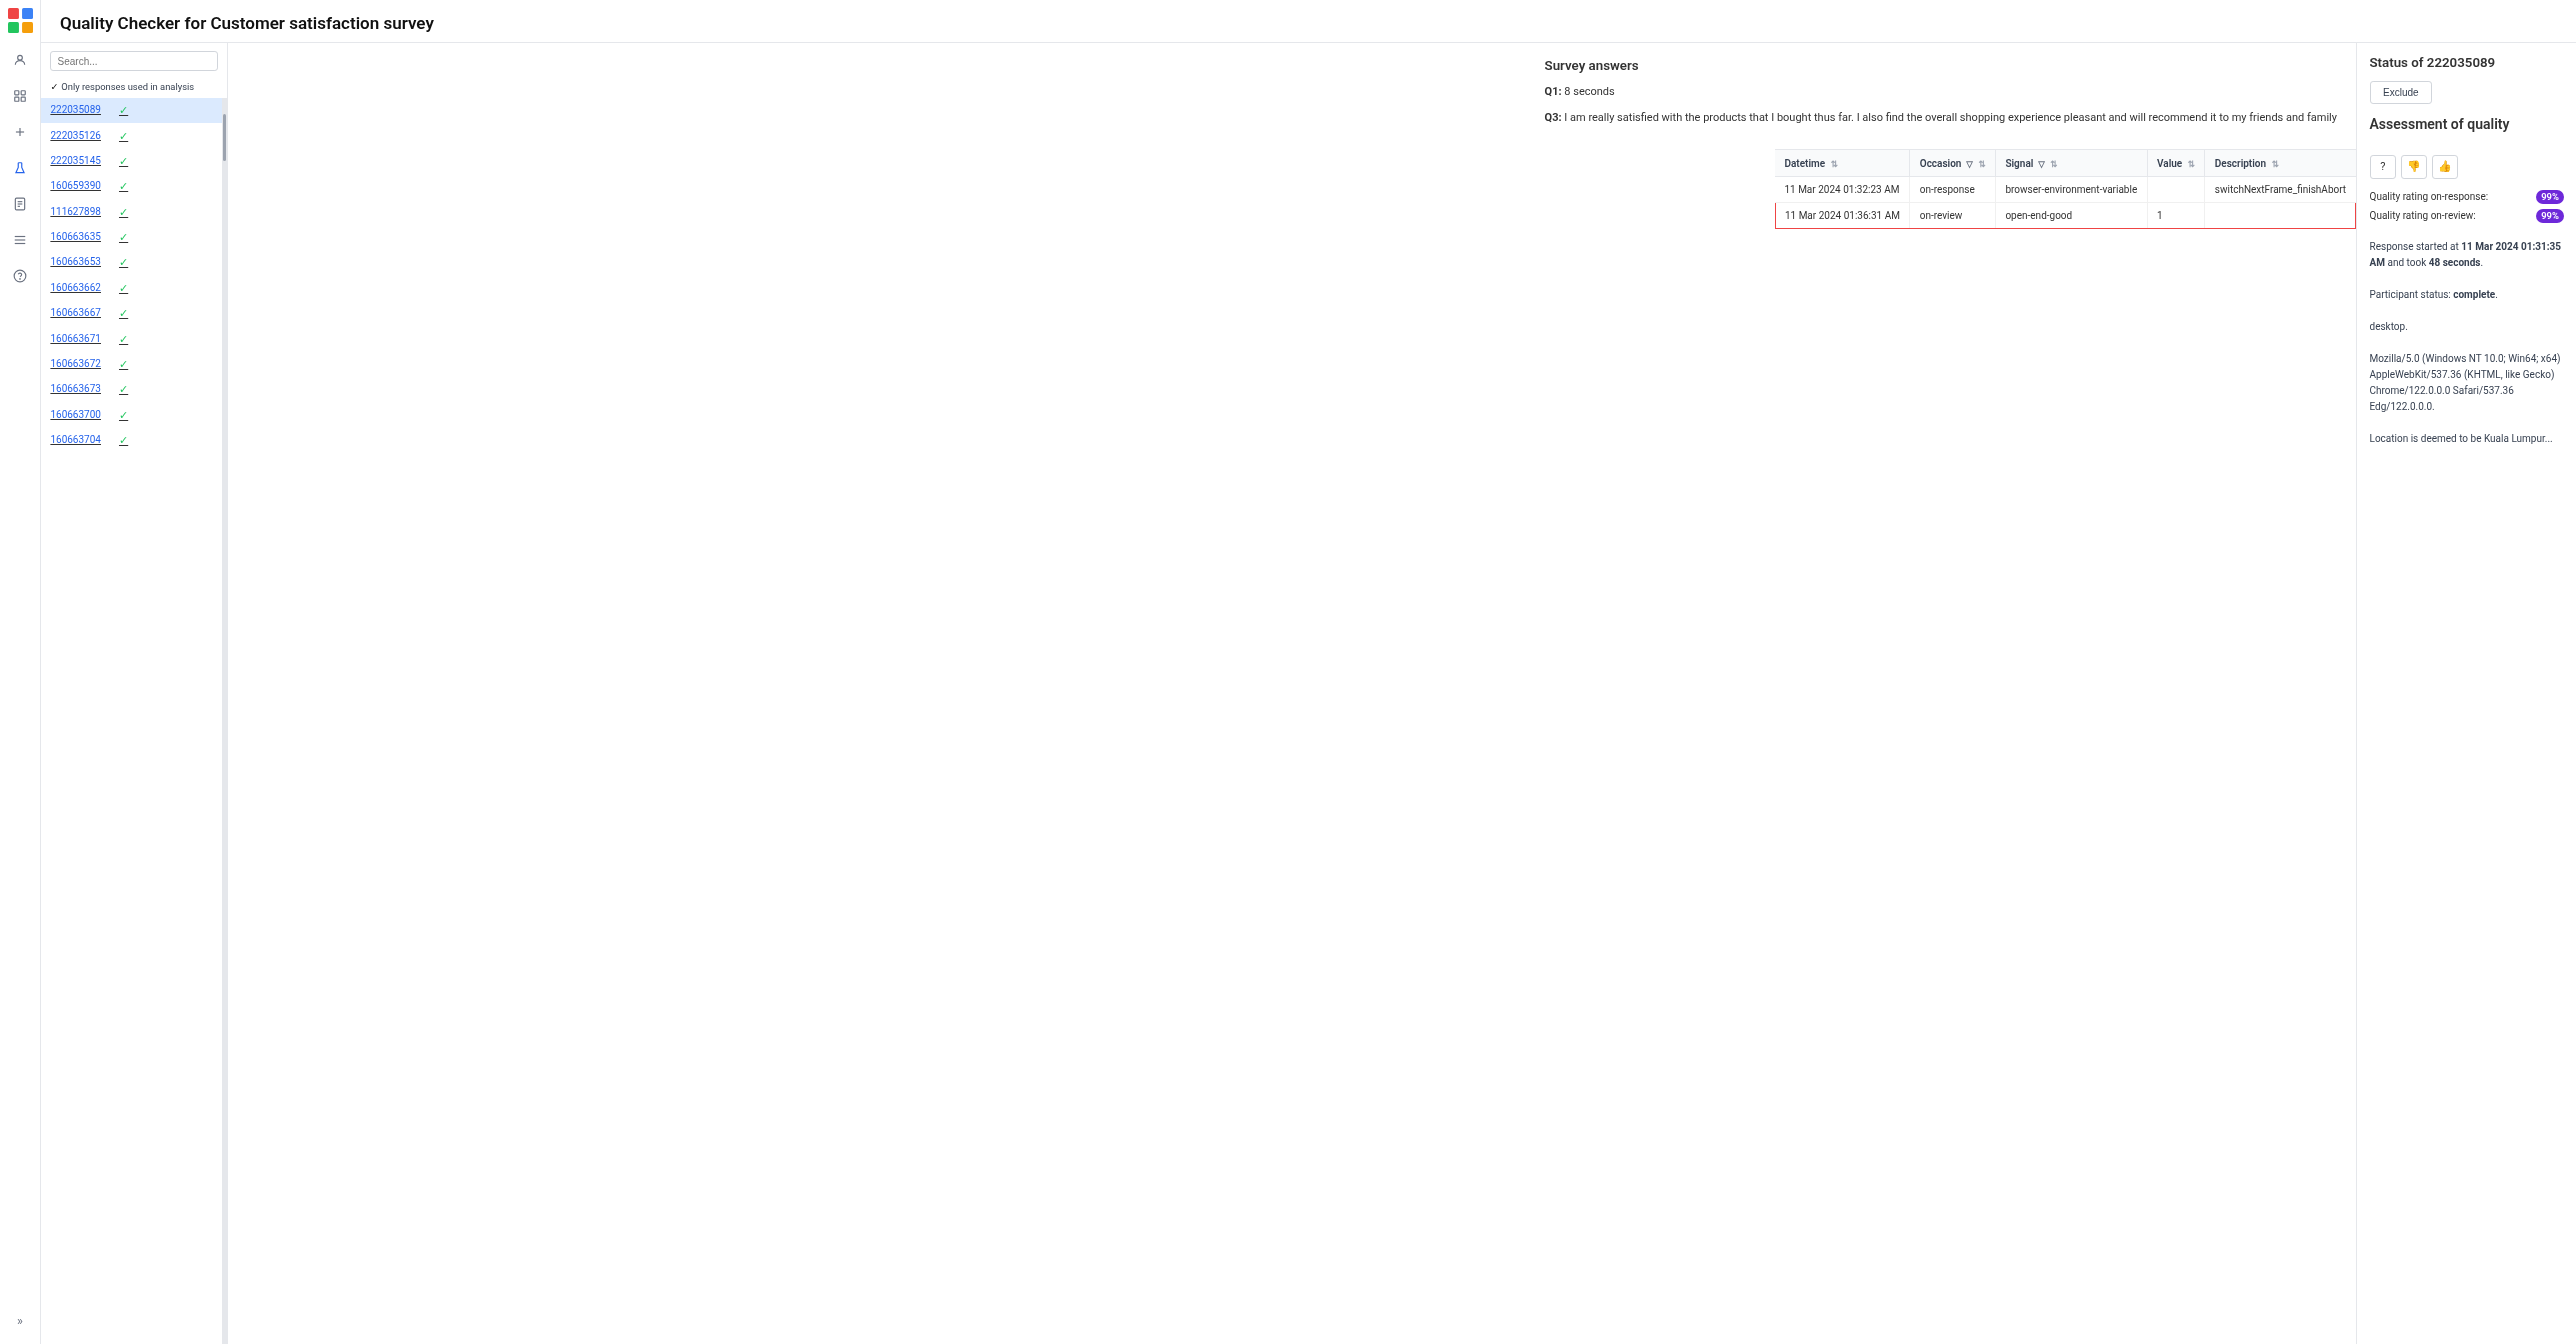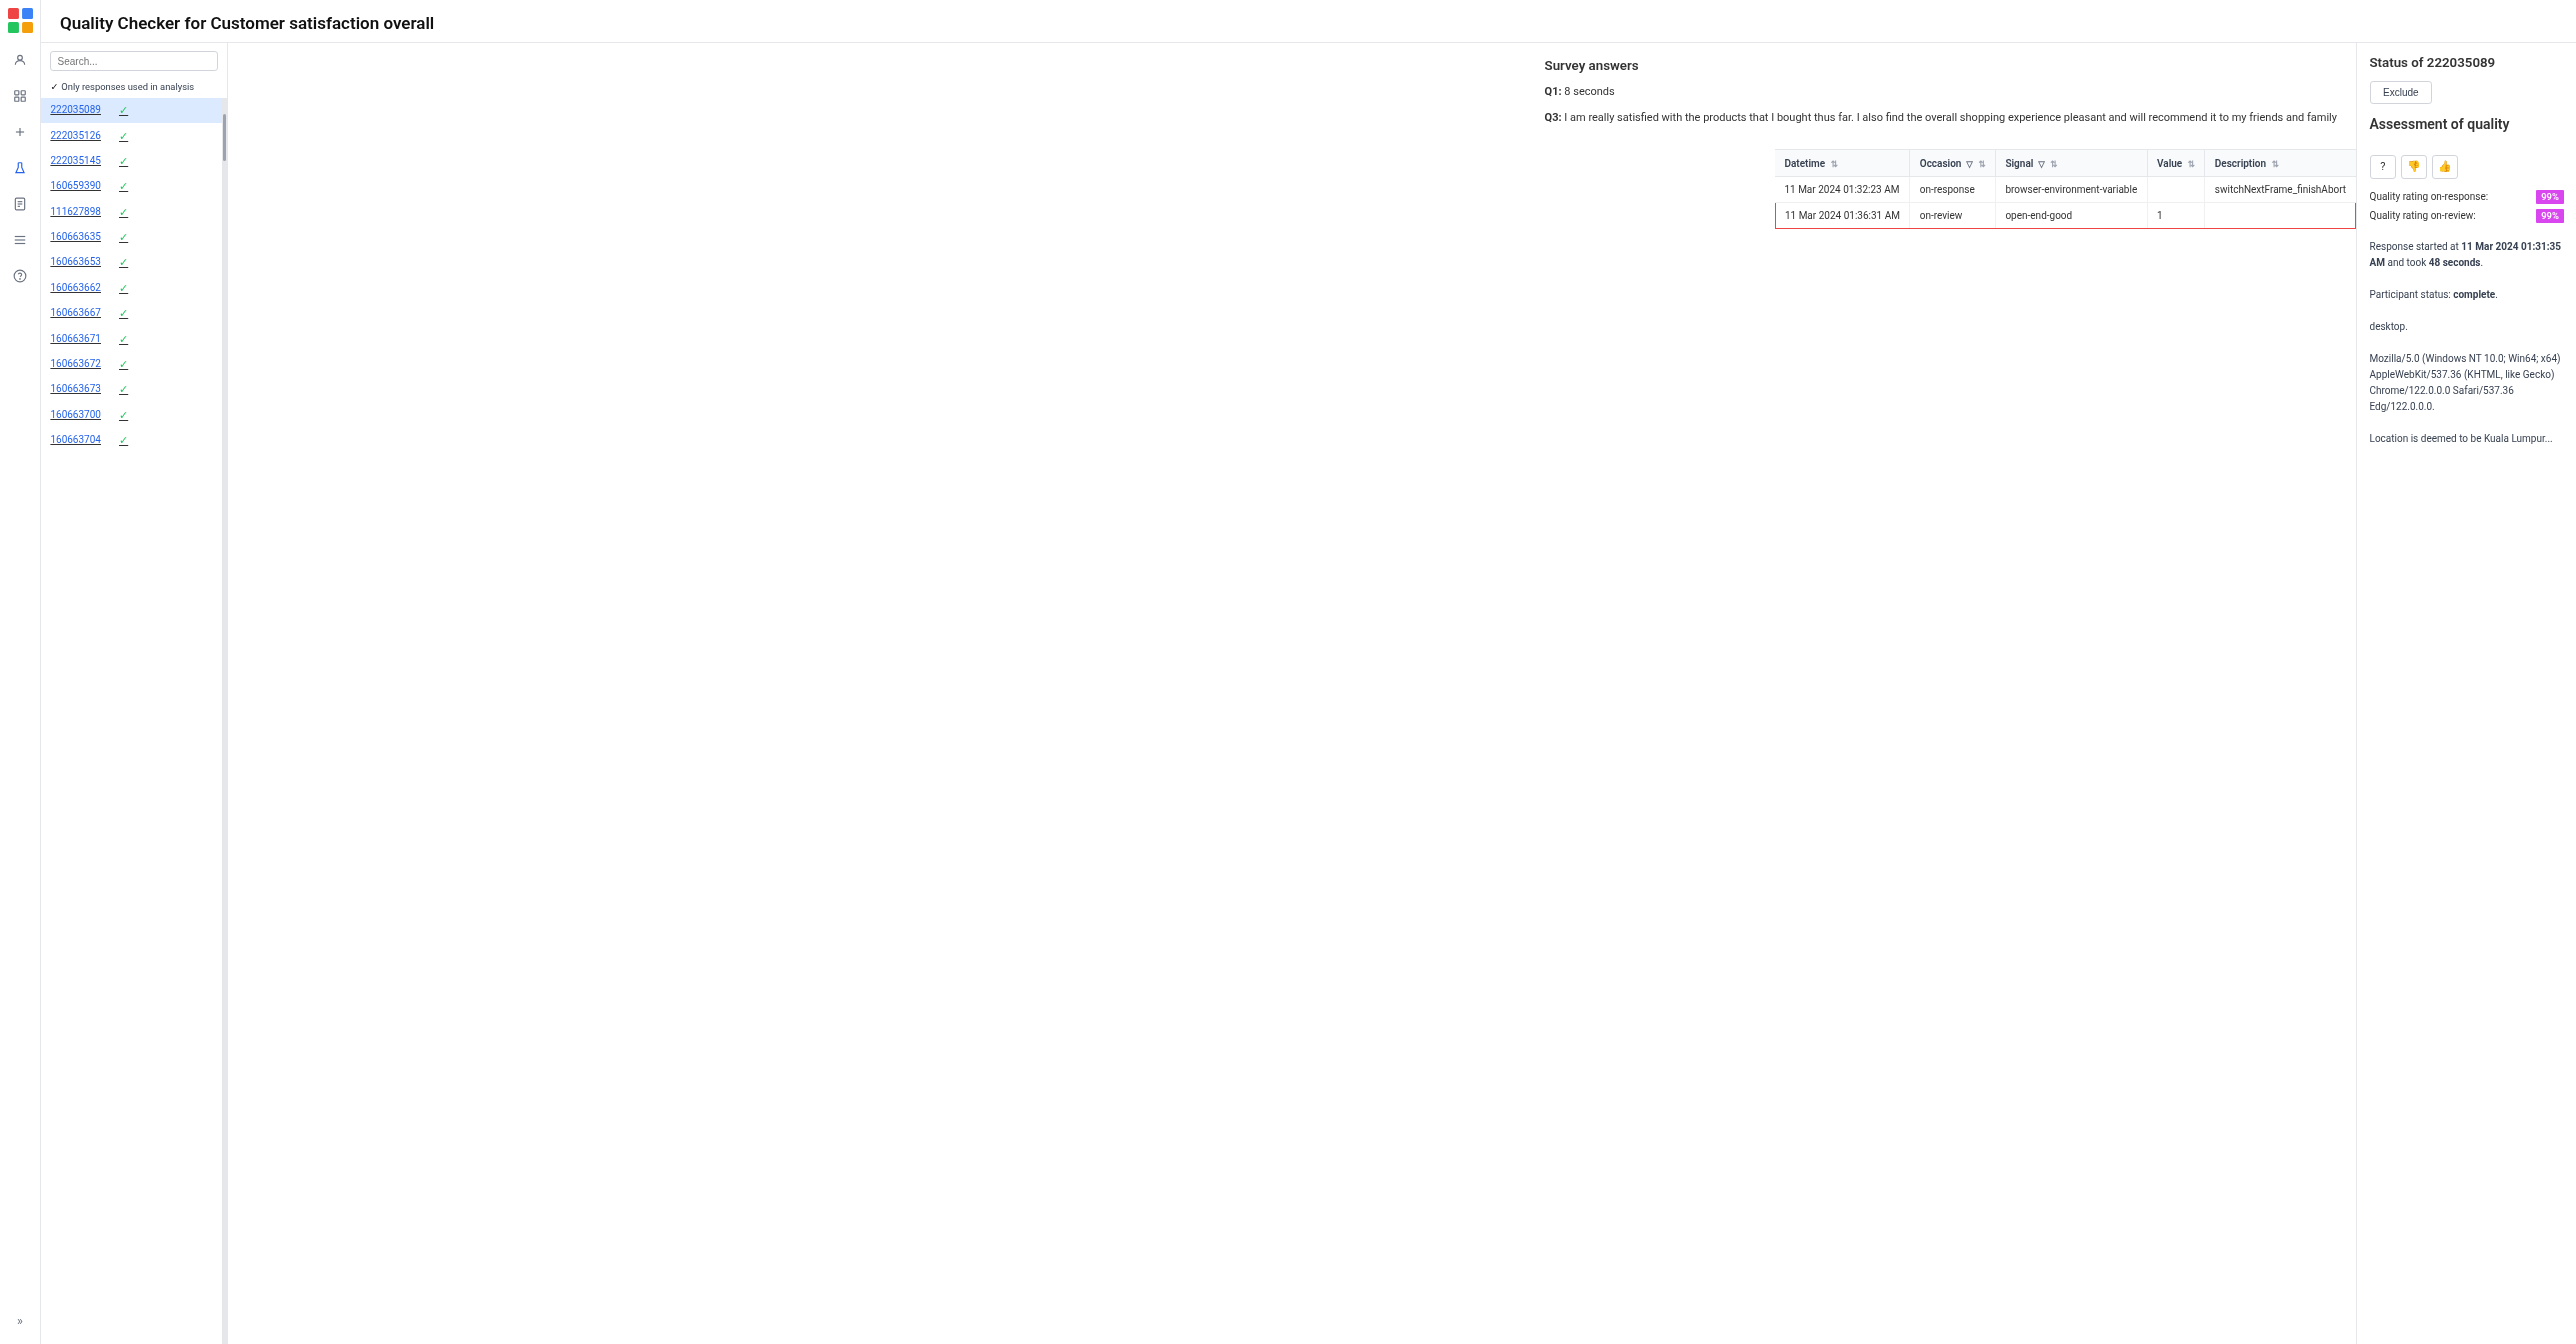--- a/index.html
+++ b/index.html
@@ -217,26 +217,26 @@
     .q-btn.positive { color: #22c55e; }
 
     .quality-row {
       display: flex;
       align-items: center;
       margin-bottom: 4.7px;
       font-size: 10px;
     }
     .quality-row span:first-child { flex: 1; }
     .quality-badge {
-      background: #d946ef;
+      background: #6d28d9;
       color: #fff;
       font-size: 9.4px;
       font-weight: 600;
       padding: 1.6px 4.7px;
-      border-radius: 1px;
+      border-radius: 7px;
     }
 
     .meta-info {
       margin-top: 16px;
       font-size: 10px;
       line-height: 1.6;
       color: #374151;
     }
     .meta-info strong { font-weight: 700; }
 
@@ -334,21 +334,21 @@
         <circle cx="12" cy="17" r="0.5" fill="#6b7280"></circle>
       </svg>
   </div>
   <div class="nav-icon nav-expand">
     <span>»</span>
   </div>
 </div>
 
 <div class="main-container">
 
-  <div class="page-header">Quality Checker for Customer satisfaction overall</div>
+  <div class="page-header">Quality Checker for Customer satisfaction survey</div>
 
   <div class="content-area">
 
     <div class="sidebar">
       <div class="sidebar-search">
         <input type="text" placeholder="Search..." style="">
       </div>
       <div class="sidebar-filter">
         <span class="check">✓</span>
         <span>Only responses used in analysis</span>

